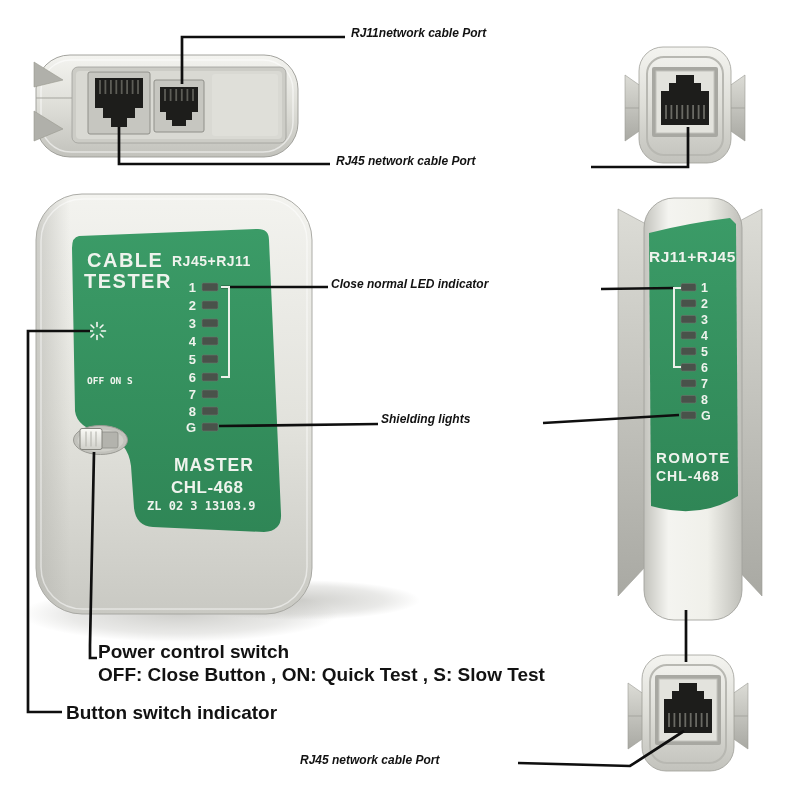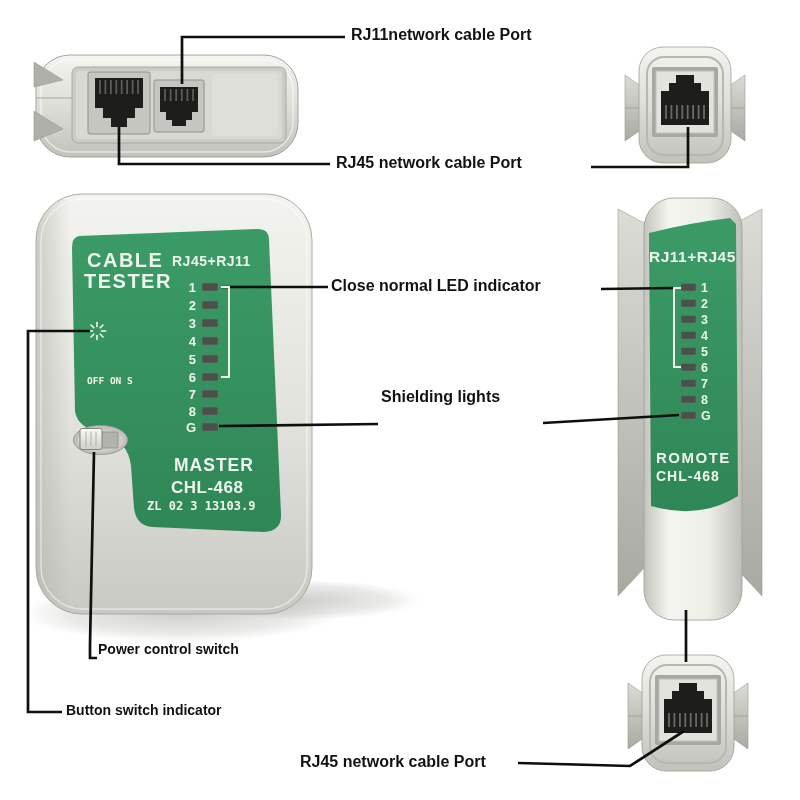--- a/index.html
+++ b/index.html
@@ -2,22 +2,22 @@
 <html><head>
 <meta charset="utf-8">
 <style>
   html,body{margin:0;padding:0;}
   body{width:800px;height:800px;background:#ffffff;position:relative;overflow:hidden;
        font-family:"Liberation Sans",sans-serif;}
   .stage{position:absolute;inset:0;width:800px;height:800px;}
   svg{position:absolute;left:0;top:0;}
   .lbl{position:absolute;font-weight:bold;color:#121212;white-space:nowrap;
        font-family:"Liberation Sans",sans-serif;}
-  .lbl-20{font-size:16px;}
-  .lbl-19{font-size:14px;}
+  .lbl-20{font-size:12px;font-style:italic;}
+  .lbl-19{font-size:19px;}
   .dev-text{font-family:"Liberation Sans",sans-serif;font-weight:bold;fill:#eff3ed;}
   .mono-text{font-family:"DejaVu Sans Mono",monospace;font-weight:bold;fill:#eff3ed;}
   .callout{stroke:#0f0f0f;stroke-width:2.7;fill:none;}
   .bracket{stroke:#edf1ea;stroke-width:2;fill:none;}
 </style>
 </head>
 <body>
 
 <div class="stage">
 
@@ -248,18 +248,19 @@
     <polyline class="callout" points="518,763 630,766 684,731"></polyline>
   </g>
 
   <path class="bracket" d="M 221 287 L 229 287 L 229 377 L 221 377"></path>
   <path class="bracket" d="M 681 288 L 674 288 L 674 367 L 681 367"></path>
 </svg>
 
 <div class="lbl lbl-20" style="left:351px;top:26px">RJ11network cable Port</div>
 <div class="lbl lbl-20" style="left:336px;top:154px">RJ45 network cable Port</div>
 <div class="lbl lbl-20" style="left:331px;top:277px">Close normal LED indicator</div>
-<div class="lbl lbl-20" style="left:381px;top:388px">Shielding lights</div>
+<div class="lbl lbl-20" style="left:381px;top:412px">Shielding lights</div>
 <div class="lbl lbl-19" style="left:98px;top:641px">Power control switch</div>
+<div class="lbl lbl-19" style="left:98px;top:664px">OFF: Close Button , ON: Quick Test , S: Slow Test</div>
 <div class="lbl lbl-19" style="left:66px;top:702px">Button switch indicator</div>
 <div class="lbl lbl-20" style="left:300px;top:753px">RJ45 network cable Port</div>
 
 </div>
 
 </body></html>

